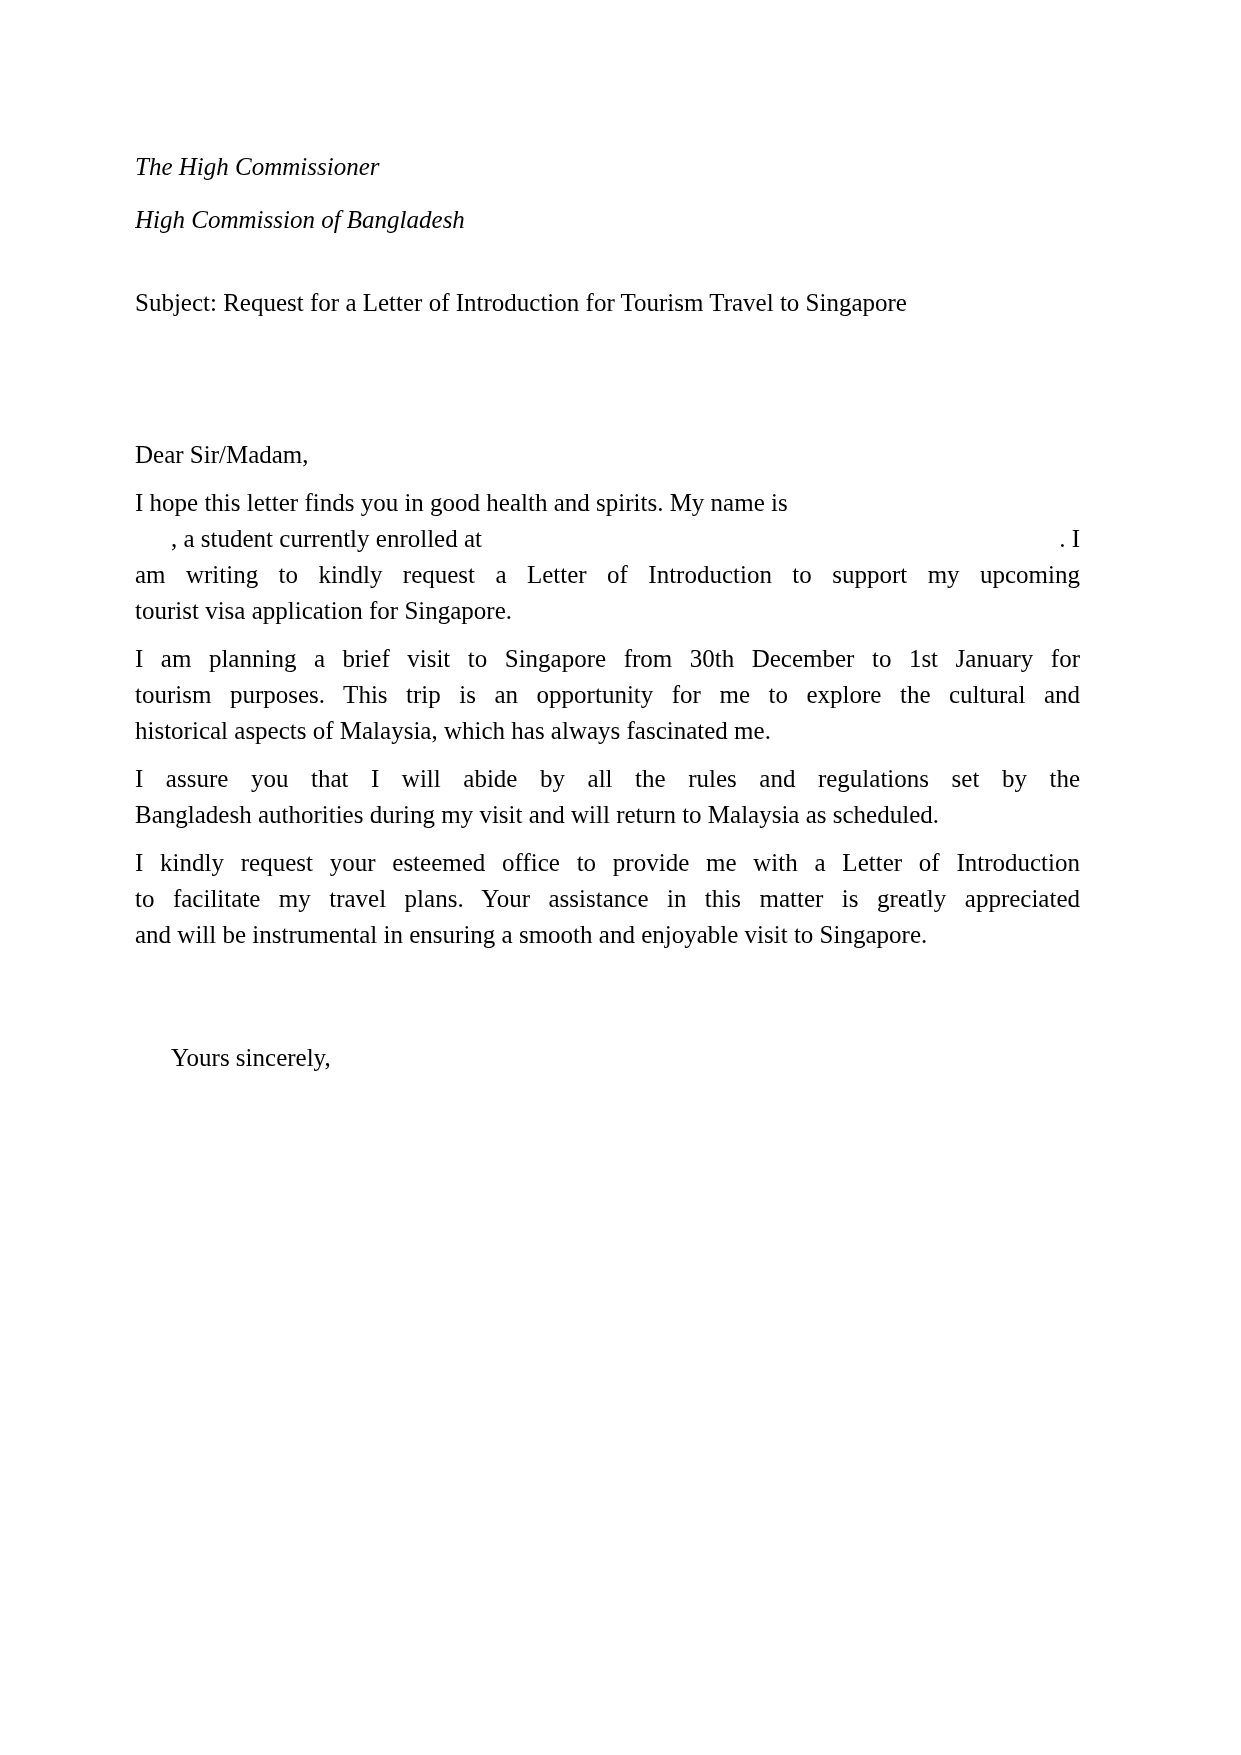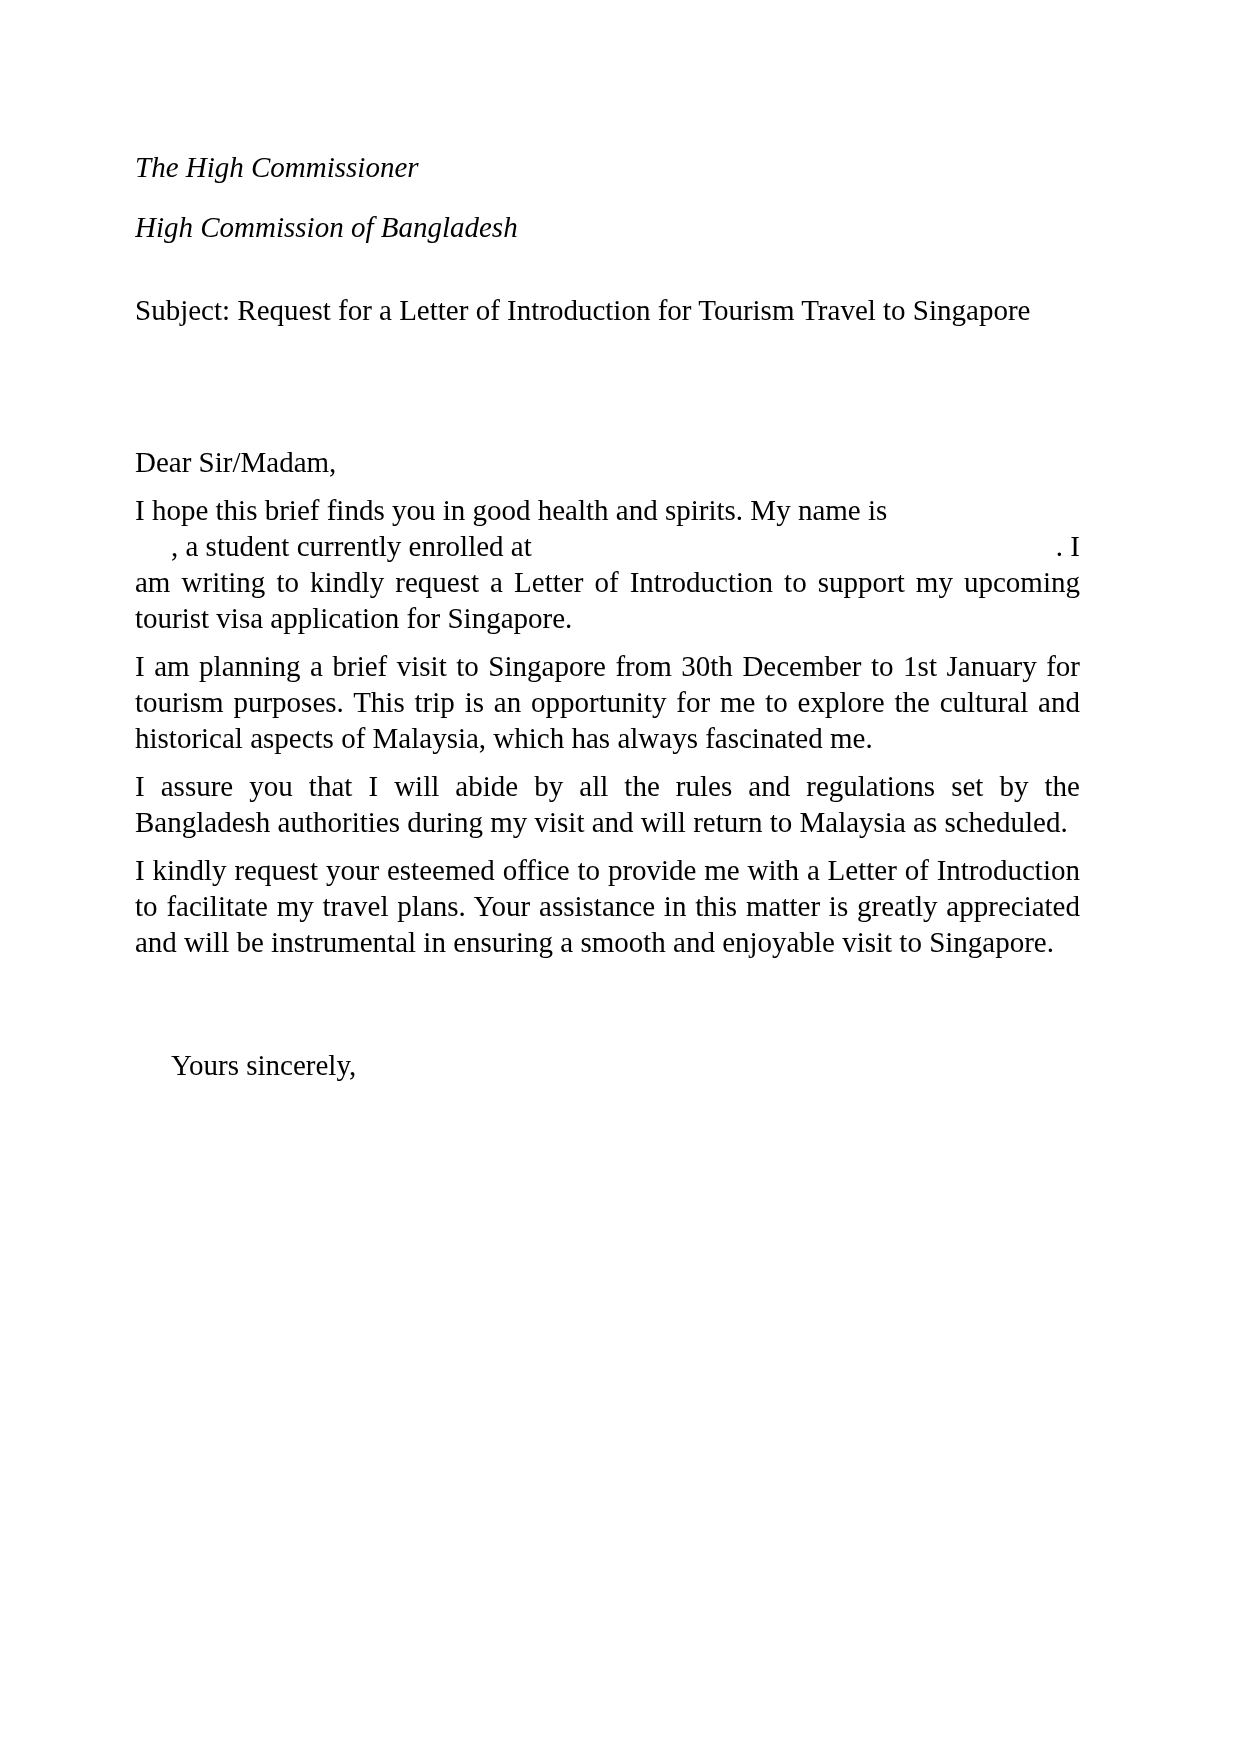--- a/index.html
+++ b/index.html
@@ -3,41 +3,41 @@
 <meta charset="utf-8">
 <style>
   html, body { margin: 0; padding: 0; background: #ffffff; }
   .page {
     position: relative;
     width: 1241px;
     height: 1652px;
     background: #ffffff;
     overflow: hidden;
     font-family: "Liberation Serif", "DejaVu Serif", serif;
-    font-size: 29px;
+    font-size: 25px;
     color: #000000;
   }
   .textblock {
     position: absolute;
     left: 135px;
     top: 0;
     width: 945px;
   }
   .line {
     line-height: 36px;
     white-space: nowrap;
     overflow: hidden;
   }
   .j {                       
     text-align: justify;
     text-align-last: justify;
   }
   .italic { font-style: italic; }
   .recipient-line1 { margin-top: 149px; }
-  .recipient-line2 { margin-top: 24px; }
+  .recipient-line2 { margin-top: 17px; }
   .subject         { margin-top: 47px; }
   .salutation      { margin-top: 116px; }
   .para            { margin-top: 12px; }
   .closing         { margin-top: 87px; margin-left: 36px; }
   
   .flexline {
     display: flex;
     justify-content: space-between;
     line-height: 36px;
   }
@@ -52,21 +52,21 @@
 
     <div class="line italic recipient-line1">The High Commissioner</div>
 
     <div class="line italic recipient-line2">High Commission of Bangladesh</div>
 
     <div class="line subject">Subject: Request for a Letter of Introduction for Tourism Travel to Singapore</div>
 
     <div class="line salutation">Dear Sir/Madam,</div>
 
     <div class="para">
-      <div class="line">I hope this brief finds you in good health and spirits. My name is</div>
+      <div class="line">I hope this letter finds you in good health and spirits. My name is</div>
       <div class="flexline">
         <span class="left-part">, a student currently enrolled at</span>
         <span class="right-part">. I</span>
       </div>
       <div class="line j">am writing to kindly request a Letter of Introduction to support my upcoming</div>
       <div class="line">tourist visa application for Singapore.</div>
     </div>
 
     <div class="para">
       <div class="line j">I am planning a brief visit to Singapore from 30th December to 1st January for</div>

